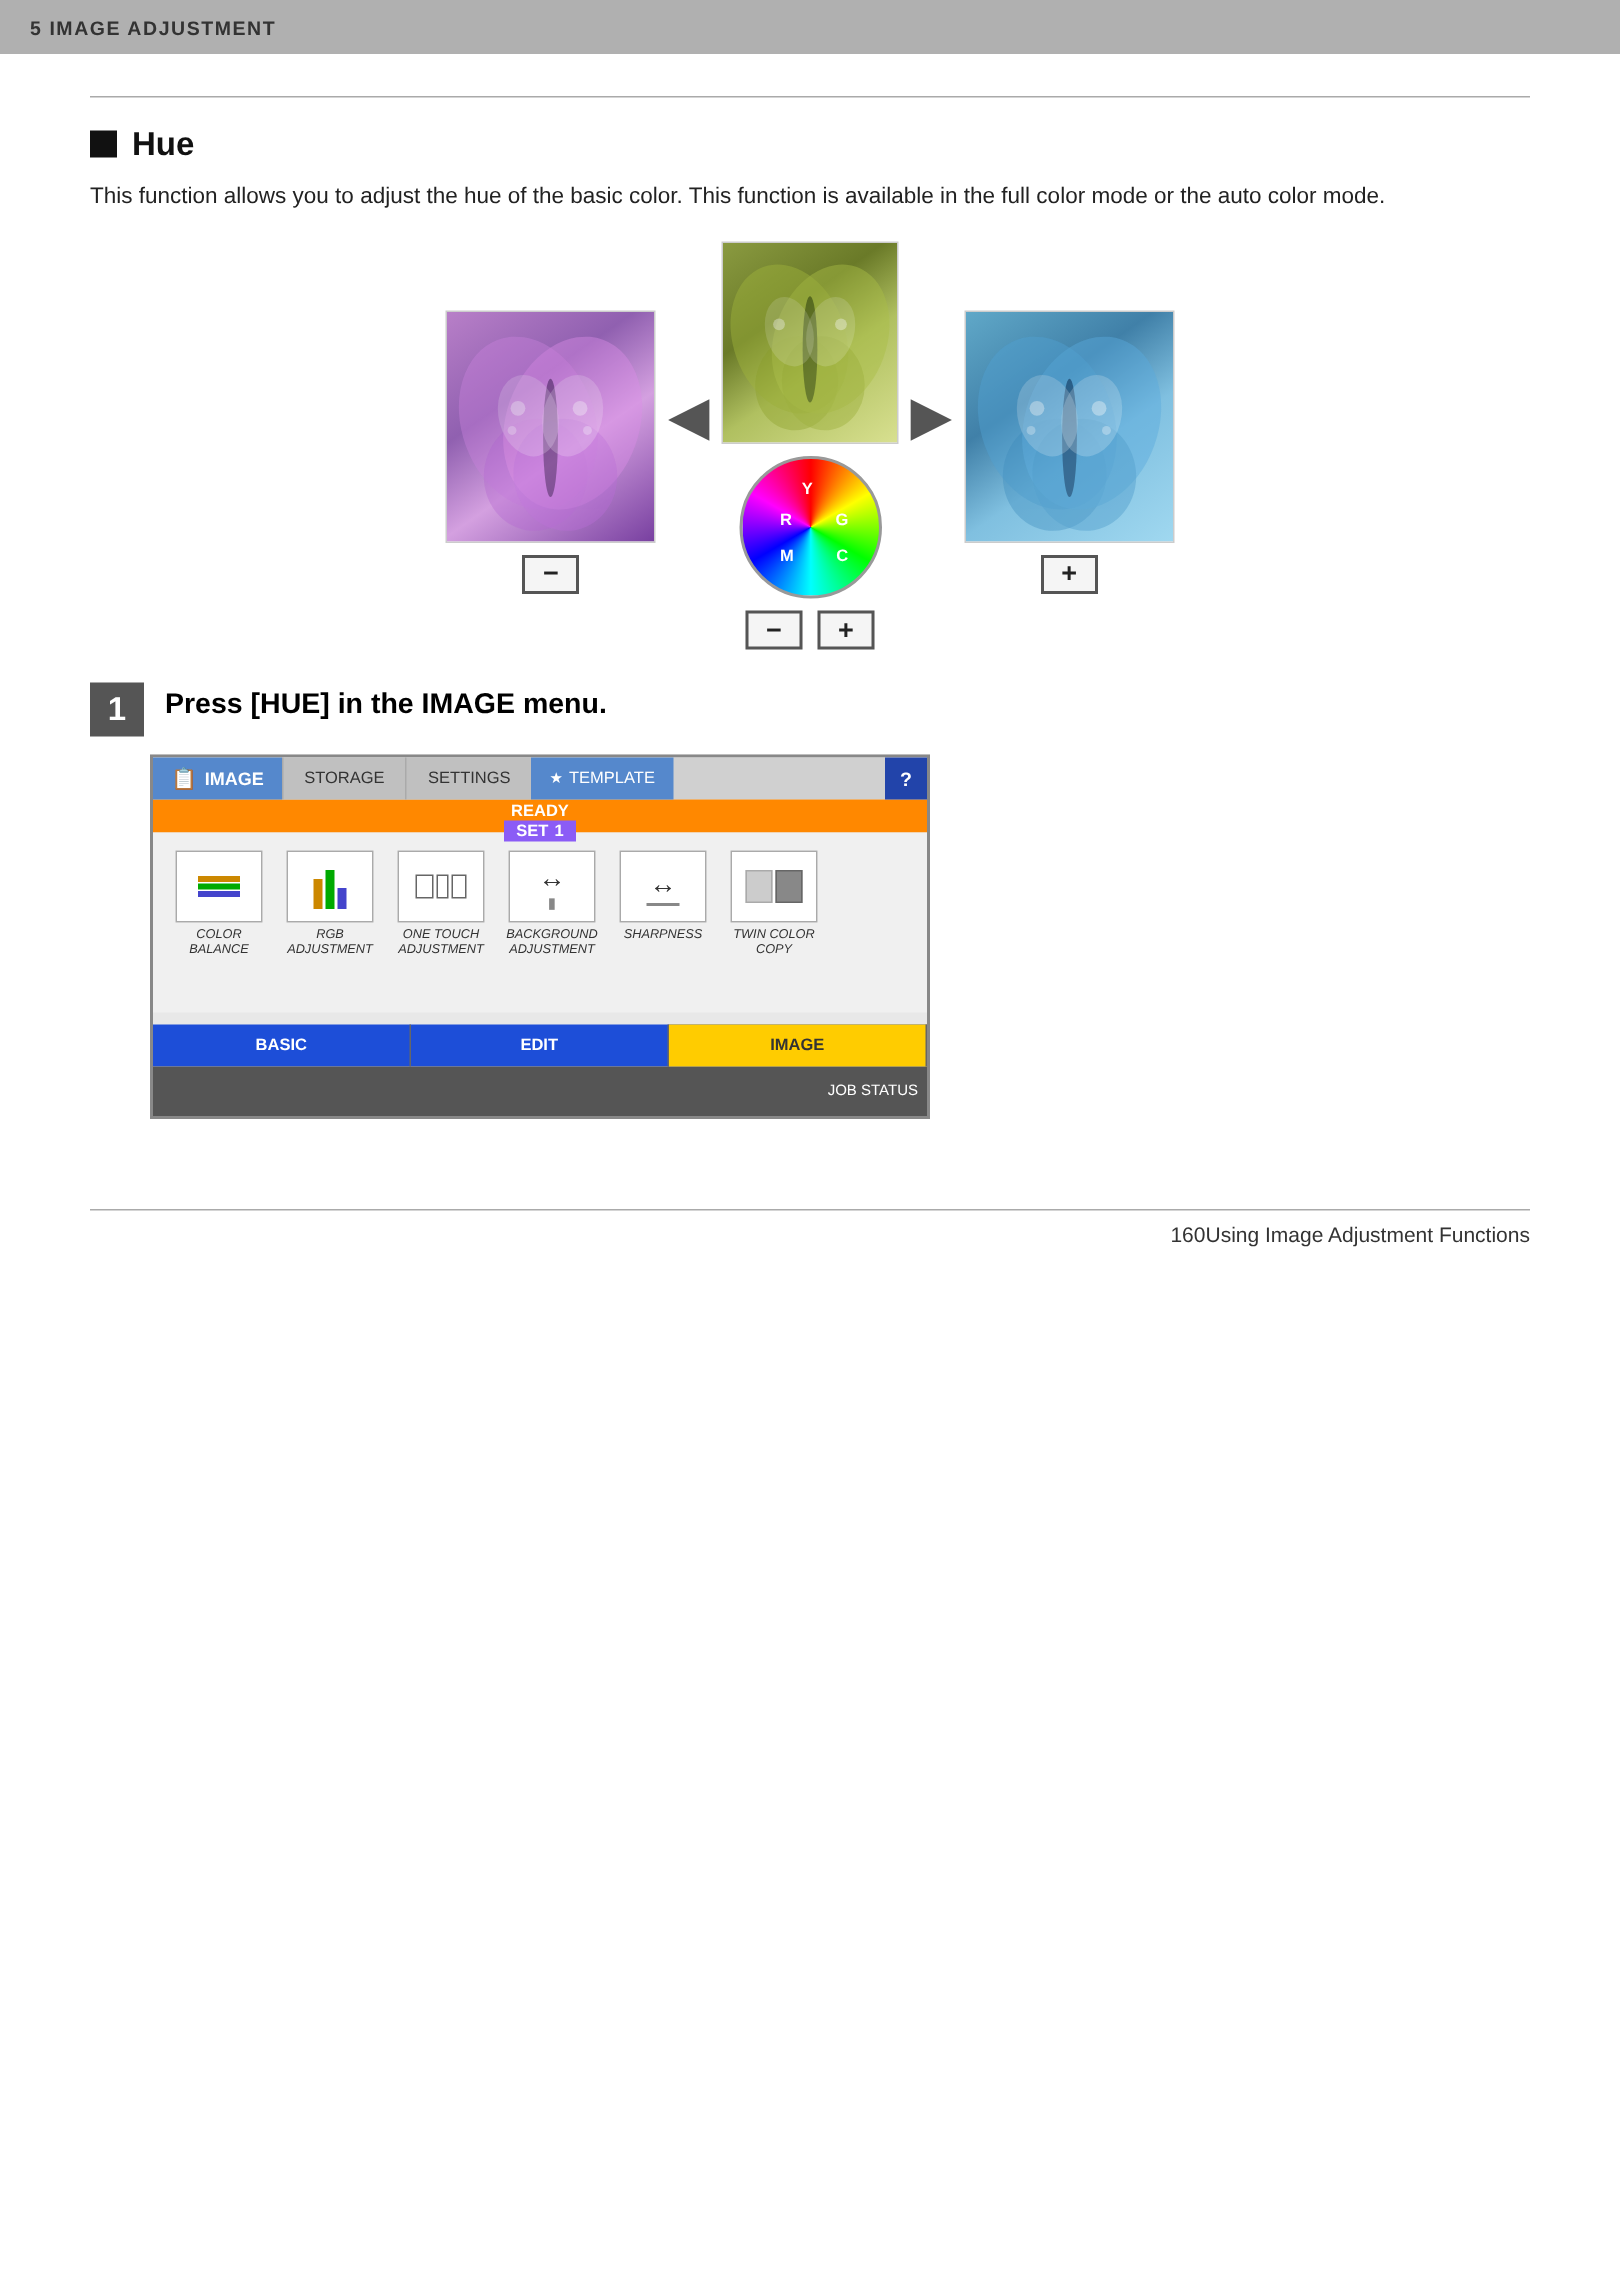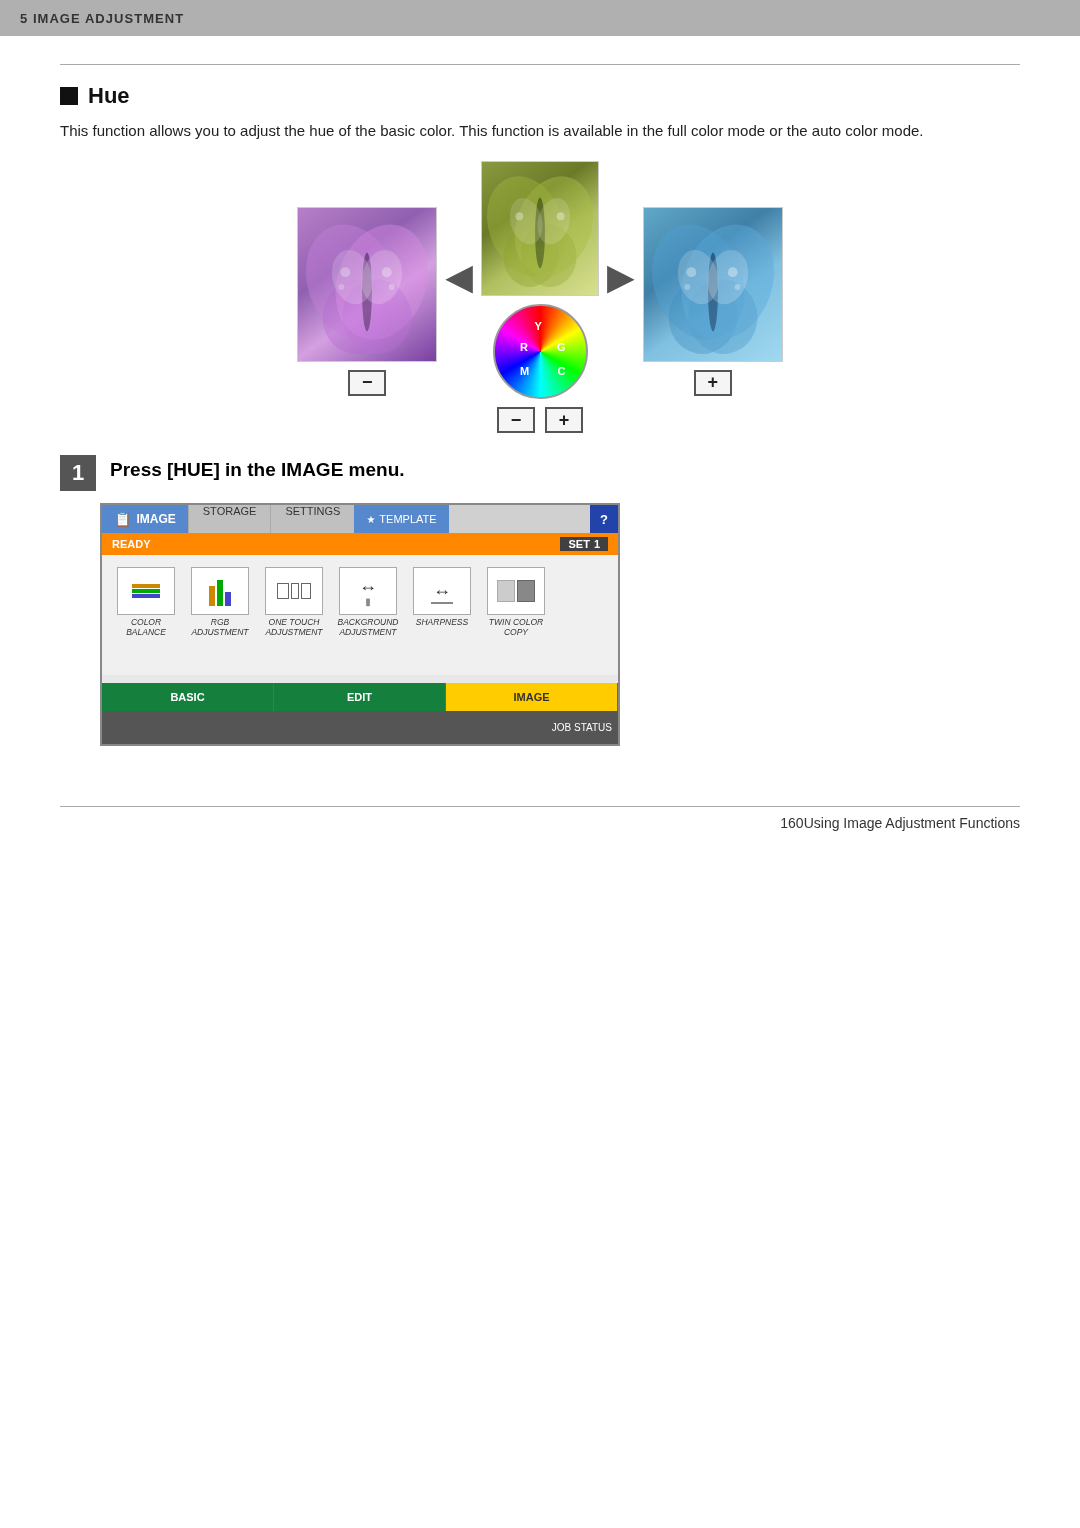--- a/index.html
+++ b/index.html
@@ -181,21 +181,21 @@
     .ui-copy-icon {
       font-size: 14px;
     }
     .ui-tab {
       background: #c0c0c0;
       font-size: 11px;
       color: #333;
       padding: 0 14px;
       height: 28px;
       display: flex;
-      align-items: flex-start;
+      align-items: center;
       border-left: 1px solid #aaa;
     }
     .ui-tab-template {
       background: #5588cc;
       color: white;
       font-size: 11px;
       padding: 0 12px;
       height: 28px;
       display: flex;
       align-items: center;
@@ -216,23 +216,24 @@
     .ui-status-bar {
       background: #ff8800;
       color: white;
       font-size: 11px;
       font-weight: bold;
       padding: 2px 10px;
       display: flex;
       align-items: center;
       justify-content: space-between;
       height: 22px;
+      flex-direction: column;
     }
     .ui-set-1 {
-      background: #404040;
+      background: #8b5cf6;
       color: white;
       font-size: 11px;
       padding: 1px 8px;
       display: flex;
       align-items: center;
       gap: 4px;
     }
 
     .ui-content {
       background: #f0f0f0;
@@ -269,21 +270,21 @@
     .ui-icon-label {
       font-size: 8.5px;
       color: #333;
       text-align: center;
       line-height: 1.2;
       font-style: italic;
     }
 
     .ui-bottom-tabs {
       display: flex;
-      background: #15803d;
+      background: #1d4ed8;
       height: 28px;
       margin-top: 8px;
     }
     .ui-btab {
       flex: 1;
       display: flex;
       align-items: center;
       justify-content: center;
       font-size: 11px;
       color: #fff;

